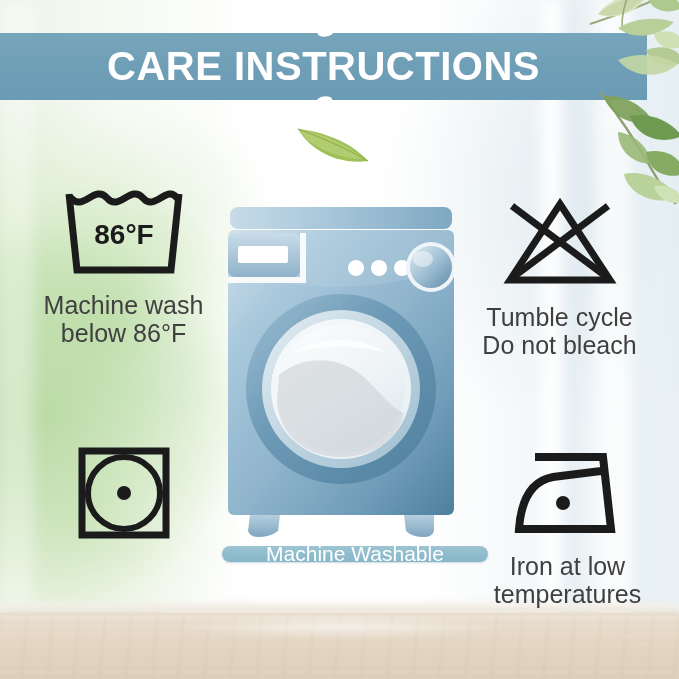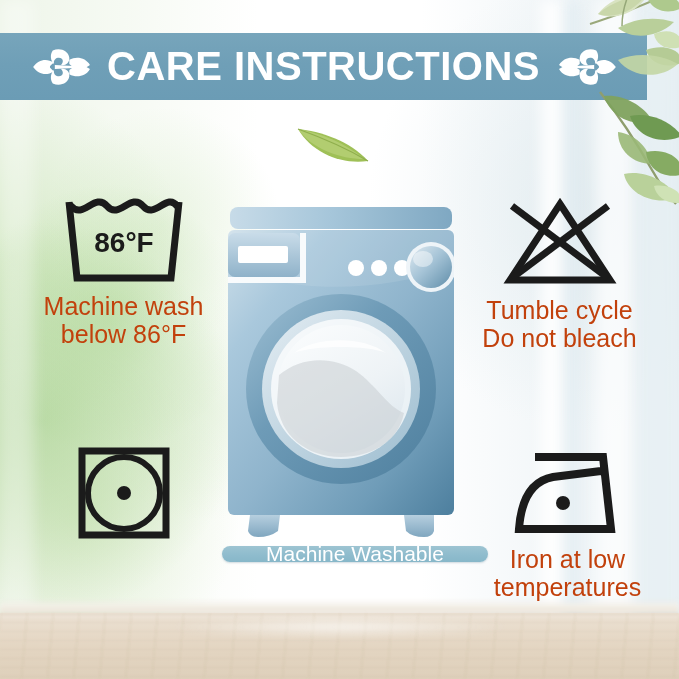--- a/index.html
+++ b/index.html
@@ -100,20 +100,21 @@
     position: absolute;
     left: 0;
     top: 33px;
     width: 647px;
     height: 67px;
     background: linear-gradient(to bottom, #77a5bb 0%, #6f9fb7 48%, #6b9cb5 100%);
     display: flex;
     align-items: center;
     justify-content: center;
     z-index: 6;
+    flex-direction: column;
   }
   .banner-title {
     color: #ffffff;
     font-size: 40px;
     font-weight: bold;
     letter-spacing: 0.5px;
     white-space: nowrap;
     font-family: "Liberation Sans", sans-serif;
   }
   .fleur {
@@ -130,36 +131,36 @@
   .leaf-branch-top { left: 588px; top: -10px; z-index: 7; }
   .leaf-branch-bot { left: 594px; top: 86px; z-index: 7; }
 
   
   .cell {
     position: absolute;
     width: 215px;
     text-align: center;
     z-index: 4;
   }
-  .cell-tl { left: 16px; top: 192px; }
+  .cell-tl { left: 16px; top: 184px; }
   .cell-tr { left: 452px; top: 196px; }
   .cell-bl { left: 16px; top: 445px; }
   .cell-br { left: 460px; top: 445px; }
 
   .cell-icon {
     height: 96px;
     display: flex;
     align-items: center;
     justify-content: center;
   }
   .cell-label {
-    margin-top: 4px;
+    margin-top: 11px;
     font-size: 25px;
     line-height: 1.12;
-    color: #c2410c;
+    color: #404040;
     font-family: "Liberation Sans", sans-serif;
     white-space: pre-line;
   }
 
   
   .washer {
     position: absolute;
     left: 228px;
     top: 207px;
     width: 226px;

